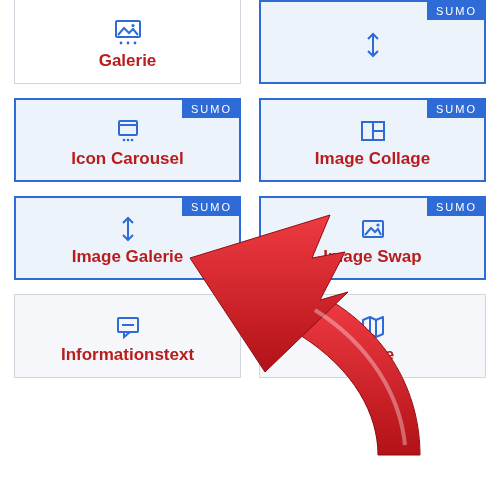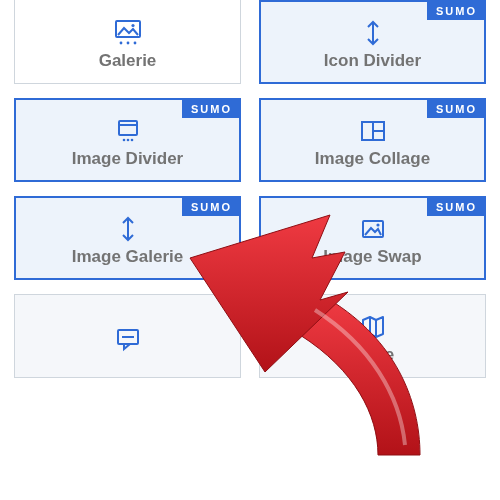--- a/index.html
+++ b/index.html
@@ -32,37 +32,37 @@
     border: 2px solid #2f6bd6;
     background: #edf3fb;
   }
   .tile.noborder {
     border-top: none;
     background: #ffffff;
   }
   .tile .label {
     font-size: 17px;
     font-weight: 600;
-    color: #737373;
+    color: #b91c1c;
   }
   .tile .ico {
     height: 28px;
     display: flex;
     align-items: center;
     justify-content: center;
   }
   .tile svg { display: block; }
   .badge {
     position: absolute;
     top: 0;
     right: 0;
     background: #2f6bd6;
     color: #ffffff;
     font-size: 11px;
-    font-weight: 700;
+    font-weight: 400;
     letter-spacing: 2px;
     padding: 3px 7px 3px 9px;
   }
   .arrow-layer {
     position: absolute;
     left: 0;
     top: 0;
     width: 500px;
     height: 500px;
     pointer-events: none;
@@ -91,35 +91,34 @@
 
   <div class="tile selected">
     <span class="badge">SUMO</span>
     <span class="ico">
       <svg width="26" height="26" viewBox="0 0 26 26">
         <line x1="13" y1="2" x2="13" y2="24" stroke="#2f6bd6" stroke-width="2"></line>
         <polyline points="8,7 13,2 18,7" fill="none" stroke="#2f6bd6" stroke-width="2"></polyline>
         <polyline points="8,19 13,24 18,19" fill="none" stroke="#2f6bd6" stroke-width="2"></polyline>
       </svg>
     </span>
-    <span class="label">Icon Divider</span>
   </div>
 
   <div class="tile selected">
     <span class="badge">SUMO</span>
     <span class="ico">
       <svg width="30" height="26" viewBox="0 0 30 26">
         <rect x="6" y="3" width="18" height="14" rx="1" fill="none" stroke="#2f6bd6" stroke-width="2"></rect>
         <line x1="6" y1="7" x2="24" y2="7" stroke="#2f6bd6" stroke-width="2"></line>
         <circle cx="11" cy="22" r="1.3" fill="#2f6bd6"></circle>
         <circle cx="15" cy="22" r="1.3" fill="#2f6bd6"></circle>
         <circle cx="19" cy="22" r="1.3" fill="#2f6bd6"></circle>
       </svg>
     </span>
-    <span class="label">Image Divider</span>
+    <span class="label">Icon Carousel</span>
   </div>
 
   <div class="tile selected">
     <span class="badge">SUMO</span>
     <span class="ico">
       <svg width="30" height="24" viewBox="0 0 30 24">
         <rect x="4" y="3" width="22" height="18" fill="none" stroke="#2f6bd6" stroke-width="2"></rect>
         <line x1="15" y1="3" x2="15" y2="21" stroke="#2f6bd6" stroke-width="2"></line>
         <line x1="15" y1="12" x2="26" y2="12" stroke="#2f6bd6" stroke-width="2"></line>
       </svg>
@@ -152,20 +151,21 @@
   </div>
 
   <div class="tile">
     <span class="ico">
       <svg width="28" height="26" viewBox="0 0 28 26">
         <rect x="4" y="4" width="20" height="14" rx="1" fill="none" stroke="#2f6bd6" stroke-width="2"></rect>
         <line x1="8" y1="11" x2="20" y2="11" stroke="#2f6bd6" stroke-width="2"></line>
         <polyline points="10,18 10,23 16,18" fill="none" stroke="#2f6bd6" stroke-width="2"></polyline>
       </svg>
     </span>
+    <span class="label">Informationstext</span>
   </div>
 
   <div class="tile">
     <span class="ico">
       <svg width="28" height="26" viewBox="0 0 28 26">
         <path d="M4 6 L11 3 L17 6 L24 3 L24 20 L17 23 L11 20 L4 23 Z" fill="none" stroke="#2f6bd6" stroke-width="2" stroke-linejoin="round"></path>
         <line x1="11" y1="3" x2="11" y2="20" stroke="#2f6bd6" stroke-width="2"></line>
         <line x1="17" y1="6" x2="17" y2="23" stroke="#2f6bd6" stroke-width="2"></line>
       </svg>
     </span>

